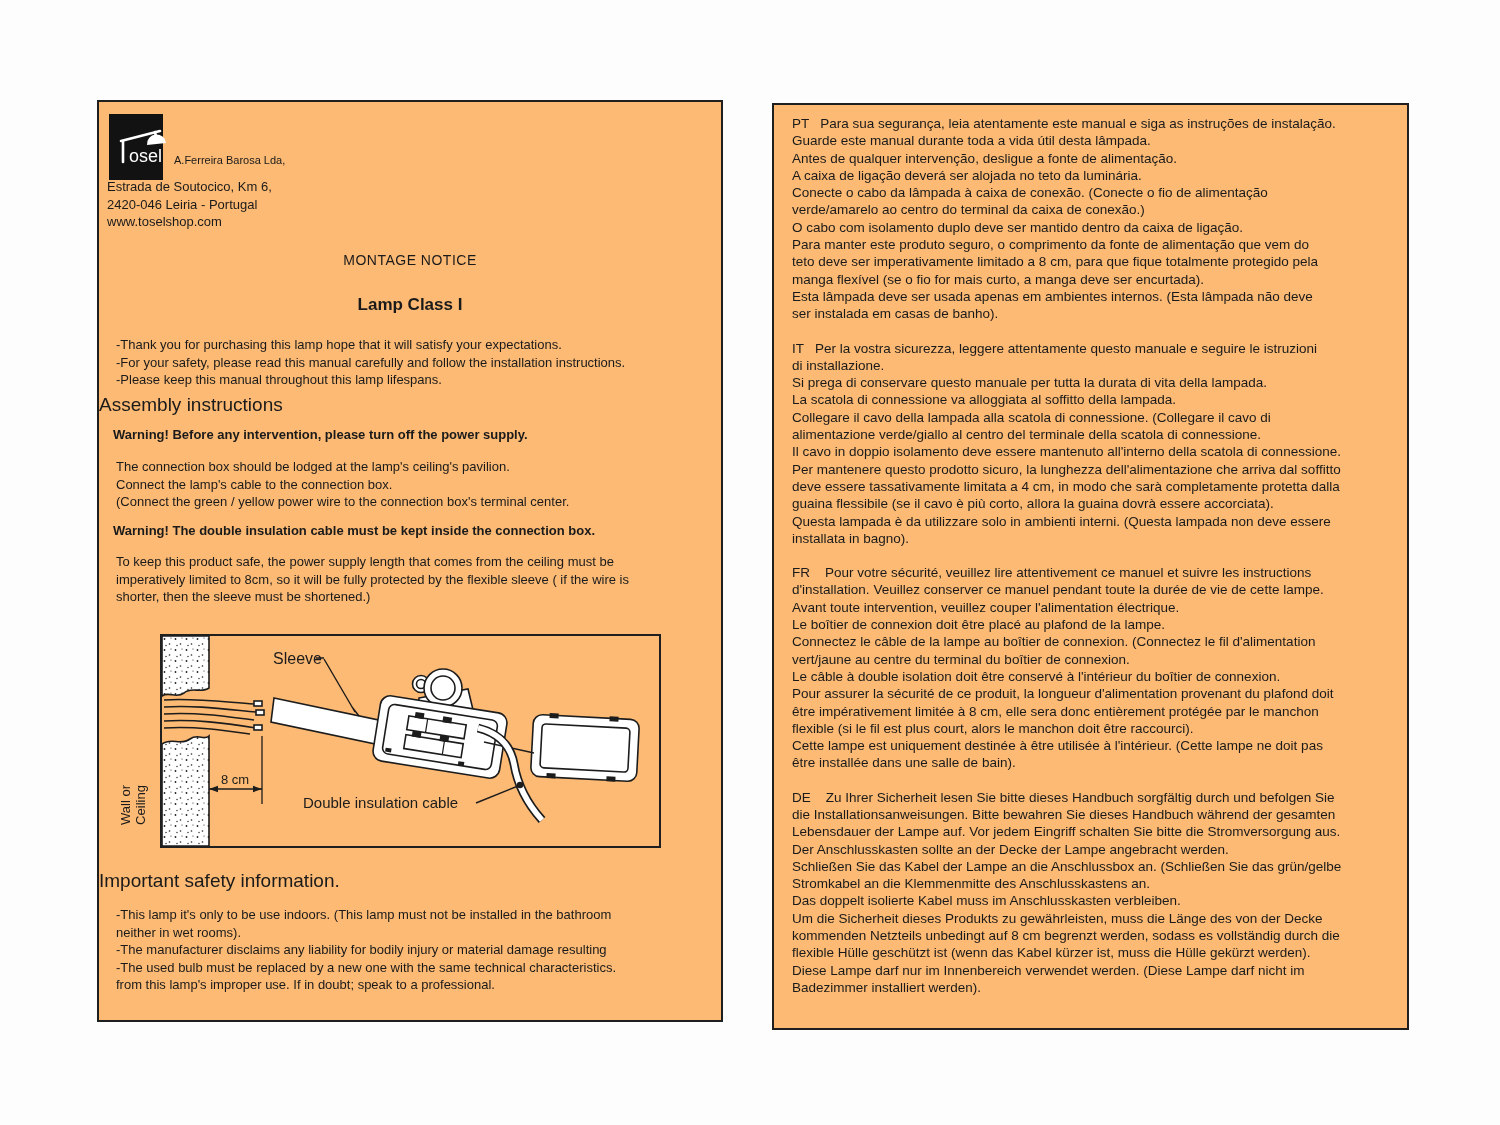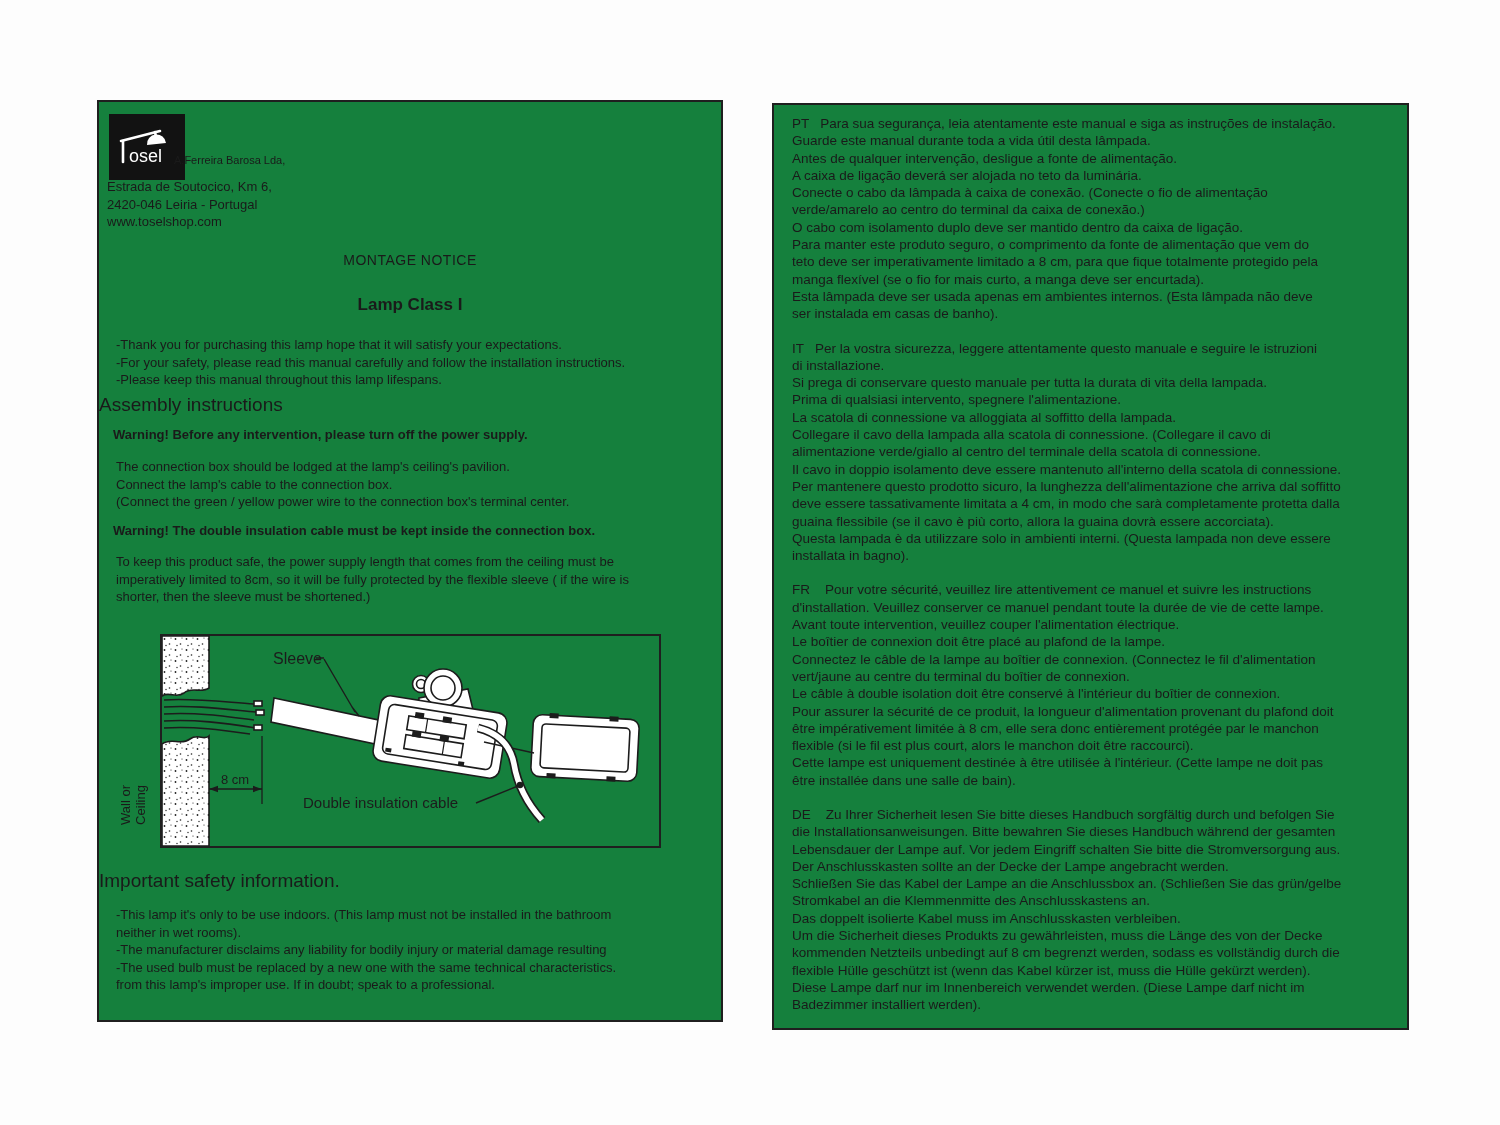--- a/index.html
+++ b/index.html
@@ -1,24 +1,24 @@
 <!DOCTYPE html>
 <html><head>
 <meta charset="utf-8">
 <style>
   html,body{margin:0;padding:0;background:#ffffff;}
   #canvas{position:relative;width:1500px;height:1125px;background:#fdfdfd;overflow:hidden;
           font-family:"Liberation Sans","DejaVu Sans",sans-serif;color:#1a1a1a;}
-  .page{position:absolute;background:#15803d;border:2px solid #1f1f1f;text-decoration:underline;}
+  .page{position:absolute;background:#fdba74;border:2px solid #1f1f1f;text-decoration:underline;}
   #page-left{left:97px;top:100px;width:622px;height:918px;}
   #page-right{left:772px;top:103px;width:633px;height:923px;}
 
   
   .abs{position:absolute;}
-  .logo-box{left:10px;top:12px;width:76px;height:66px;background:#121212;}
+  .logo-box{left:10px;top:12px;width:54px;height:66px;background:#121212;}
   .company-name{left:75px;top:52px;font-size:11px;}
   .company-address{left:8px;top:76px;font-size:13px;line-height:16.5px;}
   .h-title{left:0;top:150px;width:100%;text-align:center;font-size:14px;letter-spacing:.5px;}
   .h-sub{left:0;top:193px;width:100%;text-align:center;font-size:17px;font-weight:bold;}
   .body-block{left:17px;font-size:13px;line-height:17.5px;}
   .body-block .line{white-space:pre;}
   .h-section{left:0;width:100%;font-size:19px;}
   .warn{left:14px;font-size:13px;font-weight:bold;white-space:pre;}
   .diagram-frame{left:61px;top:532px;width:497px;height:210px;border:2px solid #1f1f1f;}
   .wall-label{left:-14px;top:688px;width:96px;text-align:center;font-size:13px;line-height:15px;
@@ -182,21 +182,20 @@
           <div class="line">Para manter este produto seguro, o comprimento da fonte de alimentação que vem do</div>
           <div class="line">teto deve ser imperativamente limitado a 8 cm, para que fique totalmente protegido pela</div>
           <div class="line">manga flexível (se o fio for mais curto, a manga deve ser encurtada).</div>
           <div class="line">Esta lâmpada deve ser usada apenas em ambientes internos. (Esta lâmpada não deve</div>
           <div class="line">ser instalada em casas de banho).</div>
         </div>
       <div class="lang-section">
           <div class="line">IT   Per la vostra sicurezza, leggere attentamente questo manuale e seguire le istruzioni</div>
           <div class="line">di installazione.</div>
           <div class="line">Si prega di conservare questo manuale per tutta la durata di vita della lampada.</div>
-          <div class="line">Prima di qualsiasi intervento, spegnere l'alimentazione.</div>
           <div class="line">La scatola di connessione va alloggiata al soffitto della lampada.</div>
           <div class="line">Collegare il cavo della lampada alla scatola di connessione. (Collegare il cavo di</div>
           <div class="line">alimentazione verde/giallo al centro del terminale della scatola di connessione.</div>
           <div class="line">Il cavo in doppio isolamento deve essere mantenuto all'interno della scatola di connessione.</div>
           <div class="line">Per mantenere questo prodotto sicuro, la lunghezza dell'alimentazione che arriva dal soffitto</div>
           <div class="line">deve essere tassativamente limitata a 4 cm, in modo che sarà completamente protetta dalla</div>
           <div class="line">guaina flessibile (se il cavo è più corto, allora la guaina dovrà essere accorciata).</div>
           <div class="line">Questa lampada è da utilizzare solo in ambienti interni. (Questa lampada non deve essere</div>
           <div class="line">installata in bagno).</div>
         </div>

